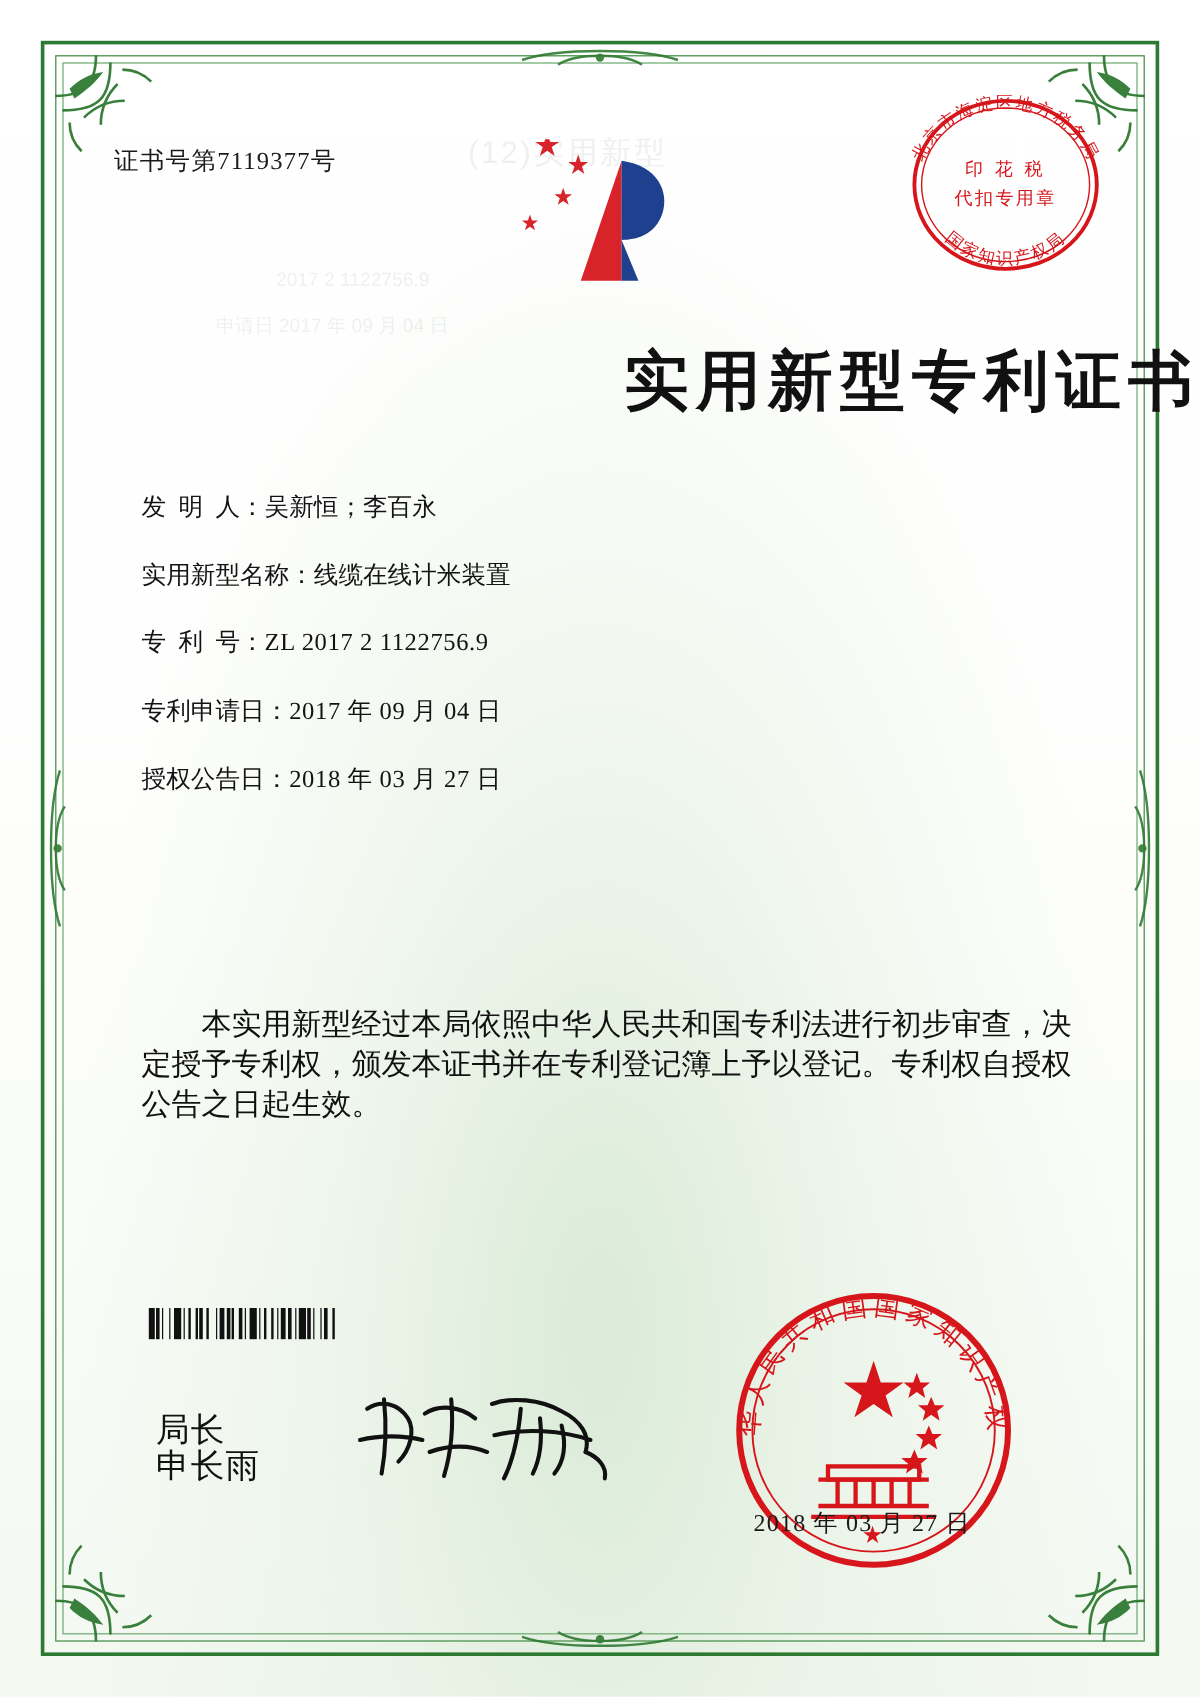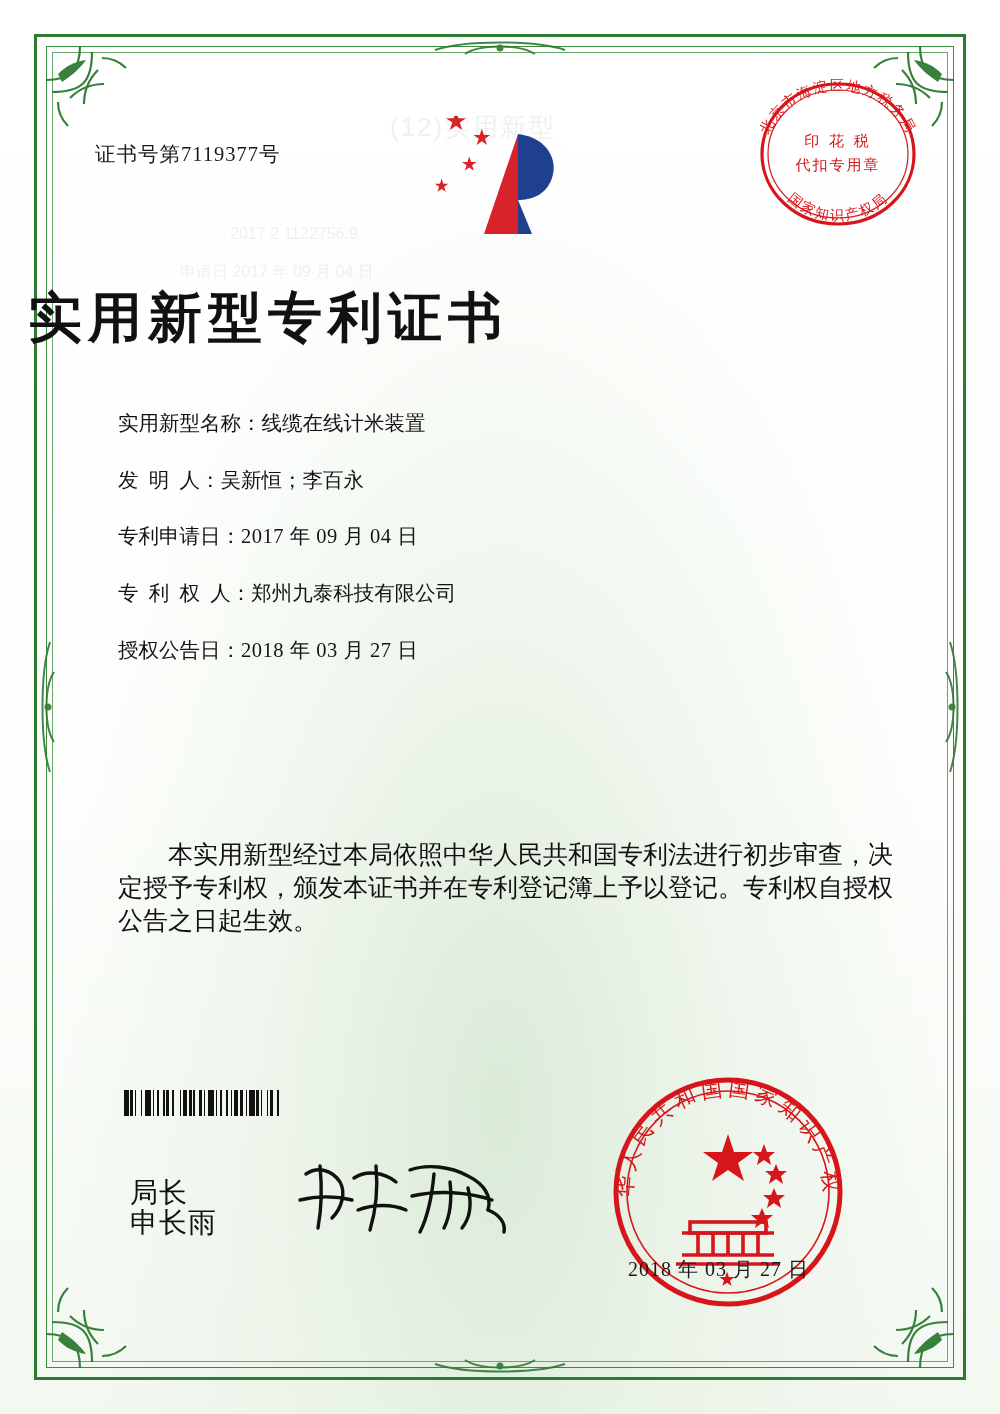--- a/index.html
+++ b/index.html
@@ -76,21 +76,21 @@
     white-space: nowrap;
   }
   .ghost-1 { left: 390px; top: 110px; font-size: 26px; letter-spacing: 2px; }
   .ghost-2 { left: 230px; top: 225px; font-size: 16px; }
   .ghost-3 { left: 180px; top: 262px; font-size: 16px; }
 
   
   .cert-no {
     position: absolute;
     left: 95px;
-    top: 140px;
+    top: 120px;
     font-size: 20.5px;
     letter-spacing: 1px;
     color: #1a1a1a;
     font-family: "Liberation Serif", serif;
     text-align: right;
   }
 
   
   .logo {
     position: absolute;
@@ -109,21 +109,21 @@
     width: 188px;
     height: 160px;
   }
   .tax-stamp svg { width: 100%; height: 100%; display: block; }
 
   
   .doc-title {
     position: absolute;
     left: 0; right: 0;
     top: 282px;
-    text-align: left;
+    text-align: right;
     font-size: 54px;
     font-weight: bold;
     letter-spacing: 6px;
     color: #111;
     font-family: "Liberation Serif", "DejaVu Serif", serif;
     margin-left: 28px;
   }
 
   
   .fields {
@@ -356,34 +356,34 @@
       </text>
       <text x="94" y="74" font-size="15" fill="#d6161b" text-anchor="middle" font-family="Liberation Serif, serif" letter-spacing="3">印 花 税</text>
       <text x="94" y="98" font-size="15" fill="#d6161b" text-anchor="middle" font-family="Liberation Serif, serif" letter-spacing="2">代扣专用章</text>
     </svg>
   </div>
 
   <div class="doc-title">实用新型专利证书</div>
 
   <div class="fields">
     <div class="field-row">
+      <span class="field-label">发  明  人：</span>
+      <span class="field-value">吴新恒；李百永</span>
+    </div>
+    <div class="field-row">
       <span class="field-label">实用新型名称：</span>
       <span class="field-value">线缆在线计米装置</span>
     </div>
     <div class="field-row">
-      <span class="field-label">发  明  人：</span>
-      <span class="field-value">吴新恒；李百永</span>
+      <span class="field-label">专  利  号：</span>
+      <span class="field-value mono-val">ZL 2017 2 1122756.9</span>
     </div>
     <div class="field-row">
       <span class="field-label">专利申请日：</span>
       <span class="field-value mono-val">2017 年 09 月 04 日</span>
-    </div>
-    <div class="field-row">
-      <span class="field-label">专  利  权  人：</span>
-      <span class="field-value">郑州九泰科技有限公司</span>
     </div>
     <div class="field-row">
       <span class="field-label">授权公告日：</span>
       <span class="field-value mono-val">2018 年 03 月 27 日</span>
     </div>
   </div>
 
   <div class="paras">
     <p class="para">本实用新型经过本局依照中华人民共和国专利法进行初步审查，决定授予专利权，颁发本证书并在专利登记簿上予以登记。专利权自授权公告之日起生效。</p>
   </div>

